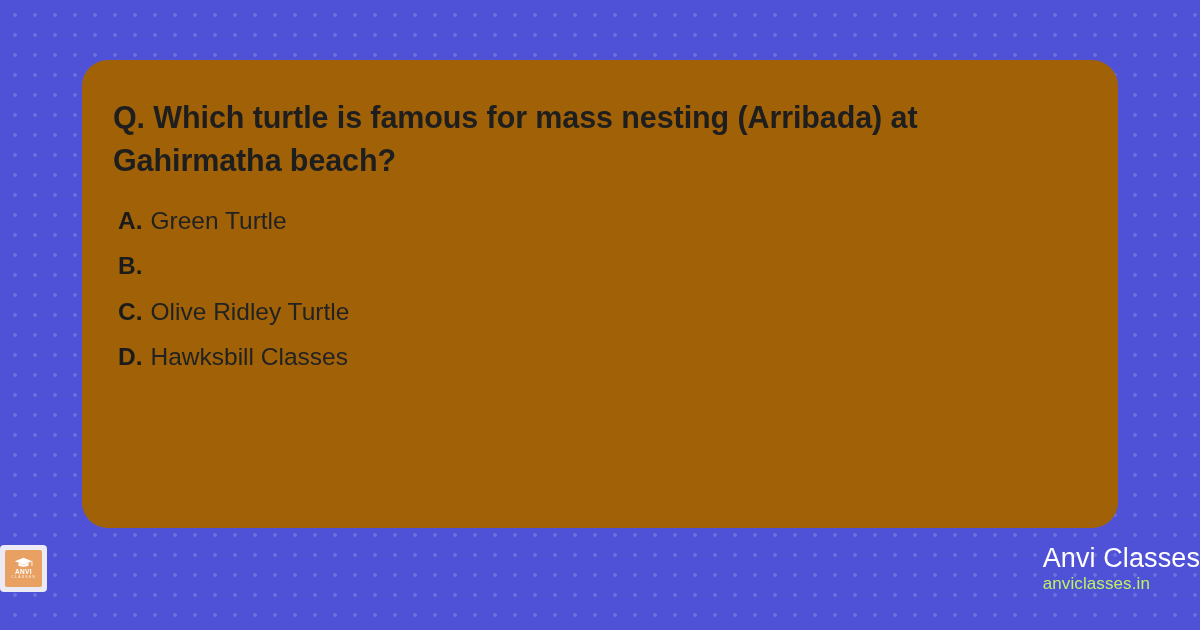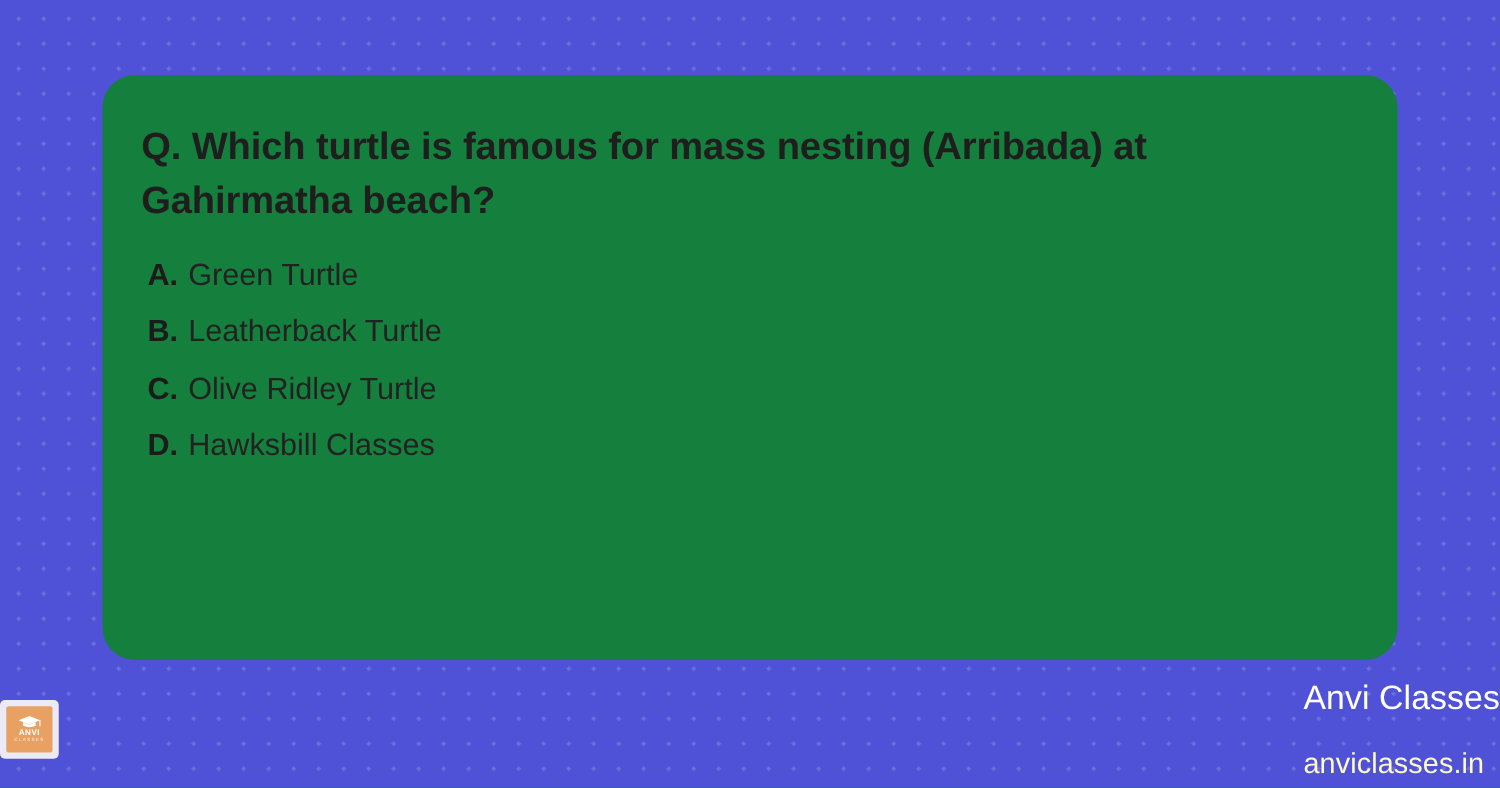--- a/index.html
+++ b/index.html
@@ -20,21 +20,21 @@
     position:relative;
   }
 
   
   .card {
     position:absolute;
     left:82px;
     top:60px;
     width:1036px;
     height:468px;
-    background:#15803d;
+    background:#a16207;
     border-radius:26px;
     padding:36px 30px 0 30px;
   }
 
   .question {
     font-size:30.5px;
     font-weight:bold;
     color:#1e1e1e;
     line-height:1.42;
     letter-spacing:-0.1px;
@@ -123,43 +123,41 @@
   }
 
   .brand-title {
     font-size:27px;
     color:#ffffff;
     letter-spacing:0.1px;
     margin-bottom:3px;
   }
 
   .brand-url {
-    font-size:23px;
-    color:#fef9c3;
+    font-size:17px;
+    color:#bef264;
     letter-spacing:0.1px;
-    margin-top:24px;
   }
 </style>
 </head>
 <body>
 
 <div class="card">
 
   <div class="question">Q. Which turtle is famous for mass nesting (Arribada) at Gahirmatha beach?</div>
 
   <div class="options">
 
     <div class="option">
       <span class="option-letter">A.</span>
       <span class="option-text">Green Turtle</span>
     </div>
 
     <div class="option">
       <span class="option-letter">B.</span>
-      <span class="option-text">Leatherback Turtle</span>
     </div>
 
     <div class="option">
       <span class="option-letter">C.</span>
       <span class="option-text">Olive Ridley Turtle</span>
     </div>
 
     <div class="option">
       <span class="option-letter">D.</span>
       <span class="option-text">Hawksbill Classes</span>

